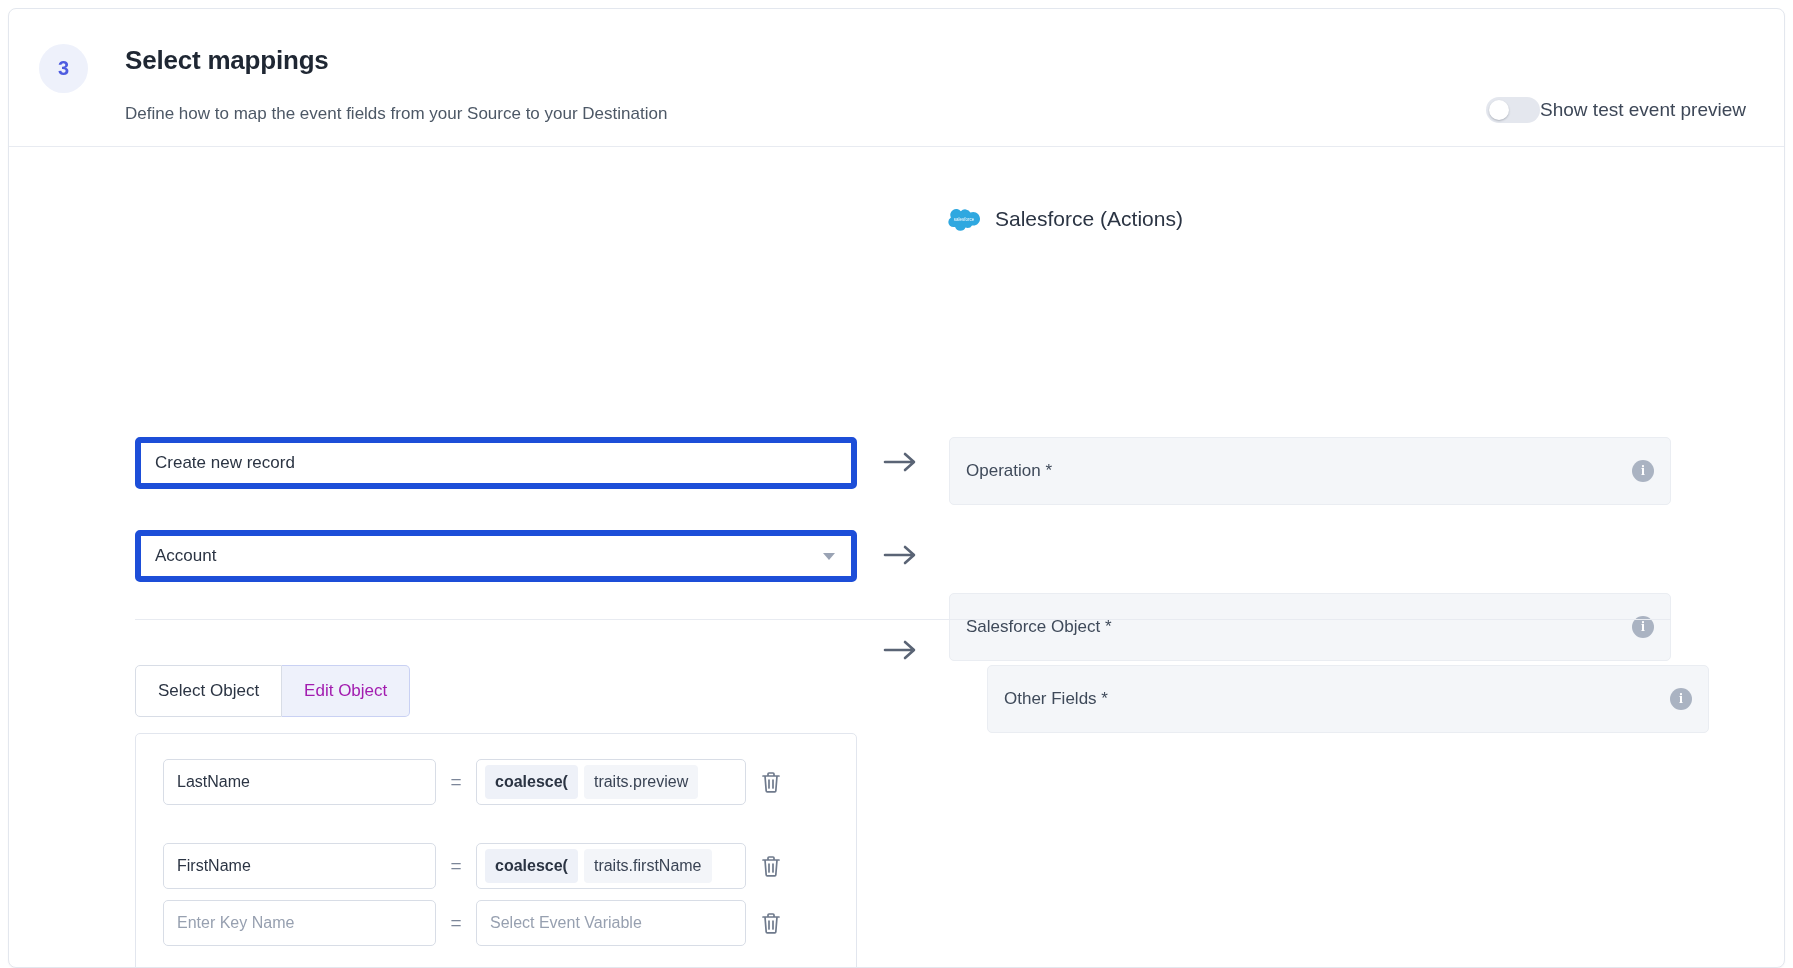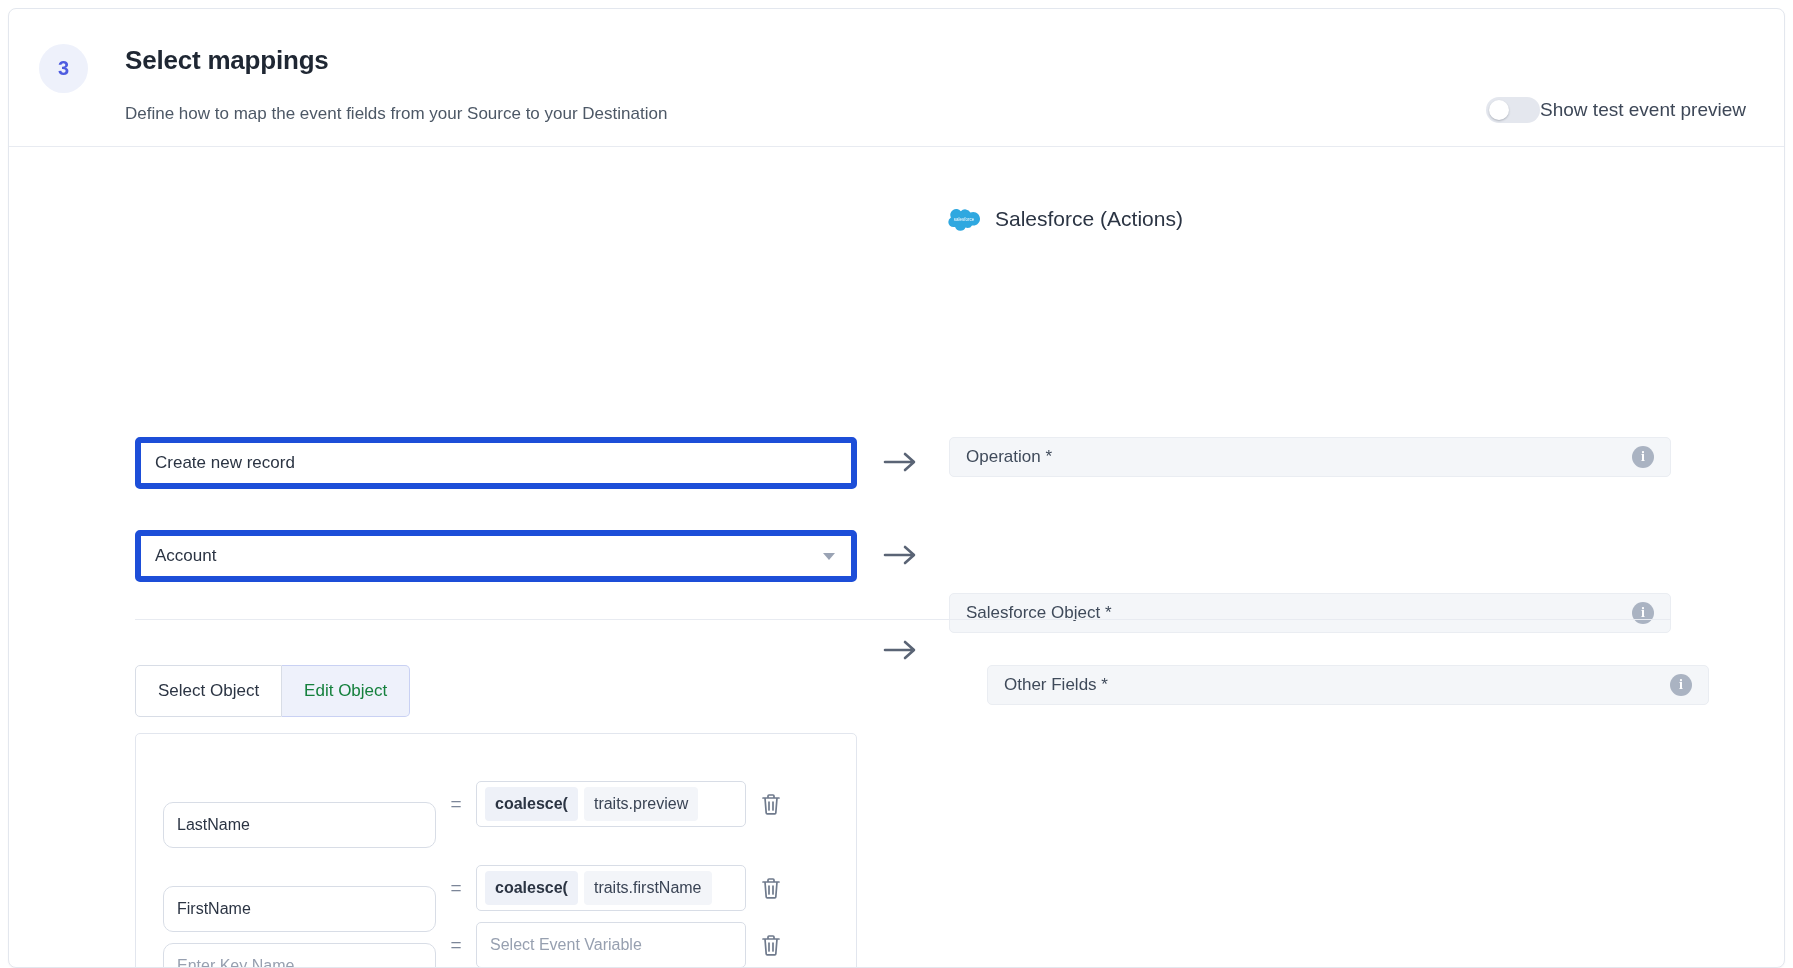--- a/index.html
+++ b/index.html
@@ -144,21 +144,21 @@
     position: absolute;
     left: 874px;
     width: 36px;
     height: 30px;
     color: #5a6475;
   }
   .right-field {
     position: absolute;
     left: 940px;
     width: 722px;
-    height: 40px;
+    height: 68px;
     background: #f4f6f9;
     border: 1px solid #eaedf2;
     border-radius: 5px;
     display: flex;
     align-items: center;
     padding: 12px 16px;
     font-size: 17px;
     color: #3f4a5a;
   }
   .info-icon {
@@ -201,21 +201,21 @@
     font-size: 17px;
     border: 1px solid #d8dde6;
     background: #ffffff;
     color: #2b3443;
     cursor: pointer;
   }
   .tab:first-child { border-radius: 5px 0 0 5px; text-align: center; }
   .tab:last-child { border-radius: 0 5px 5px 0; border-left: none; }
   .tab.active {
     background: #eef1fb;
-    color: #15803d;
+    color: #a21caf;
     border-color: #c9d1f3;
   }
   
   .map-box {
     position: absolute;
     left: 126px;
     top: 586px;
     width: 722px;
     height: 330px;
     border: 1px solid #e2e6ee;
@@ -225,28 +225,27 @@
   .kv-row {
     position: absolute;
     left: 27px;
     display: flex;
     align-items: center;
   }
   .key-input {
     width: 273px;
     height: 46px;
     border: 1px solid #d8dde6;
-    border-radius: 10px;
+    border-radius: 5px;
     display: flex;
     align-items: center;
     padding: 15px 13px;
     font-size: 16px;
     color: #2b3443;
     background: #ffffff;
-    margin-top: 43px;
   }
   .key-input.placeholder { color: #97a0b0; }
   .eq {
     width: 40px;
     text-align: center;
     font-size: 19px;
     color: #7c8699;
   }
   .val-box {
     width: 270px;

